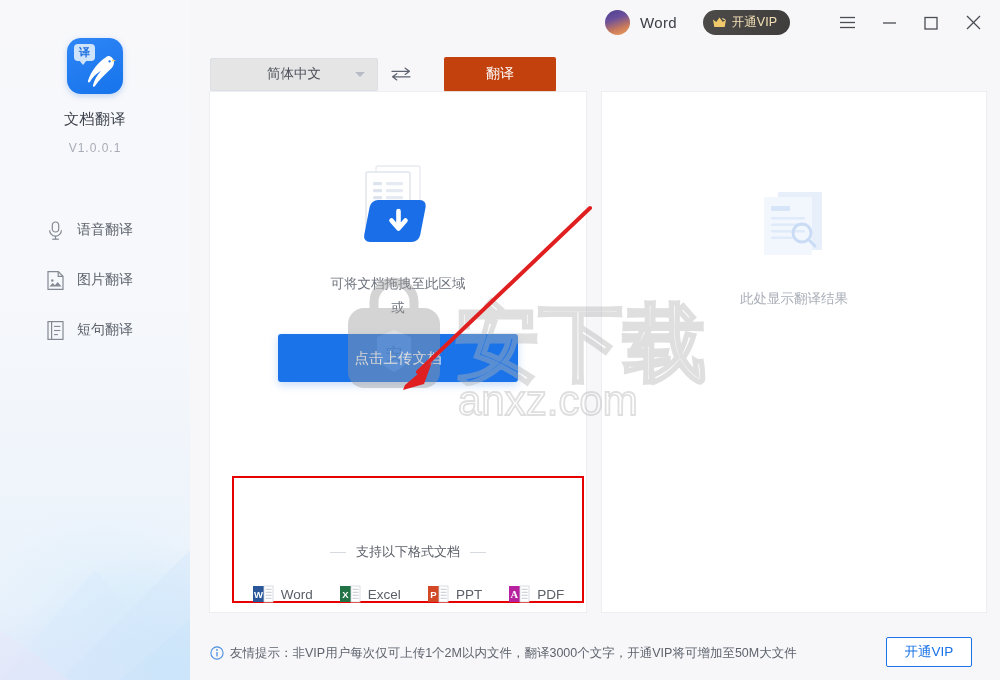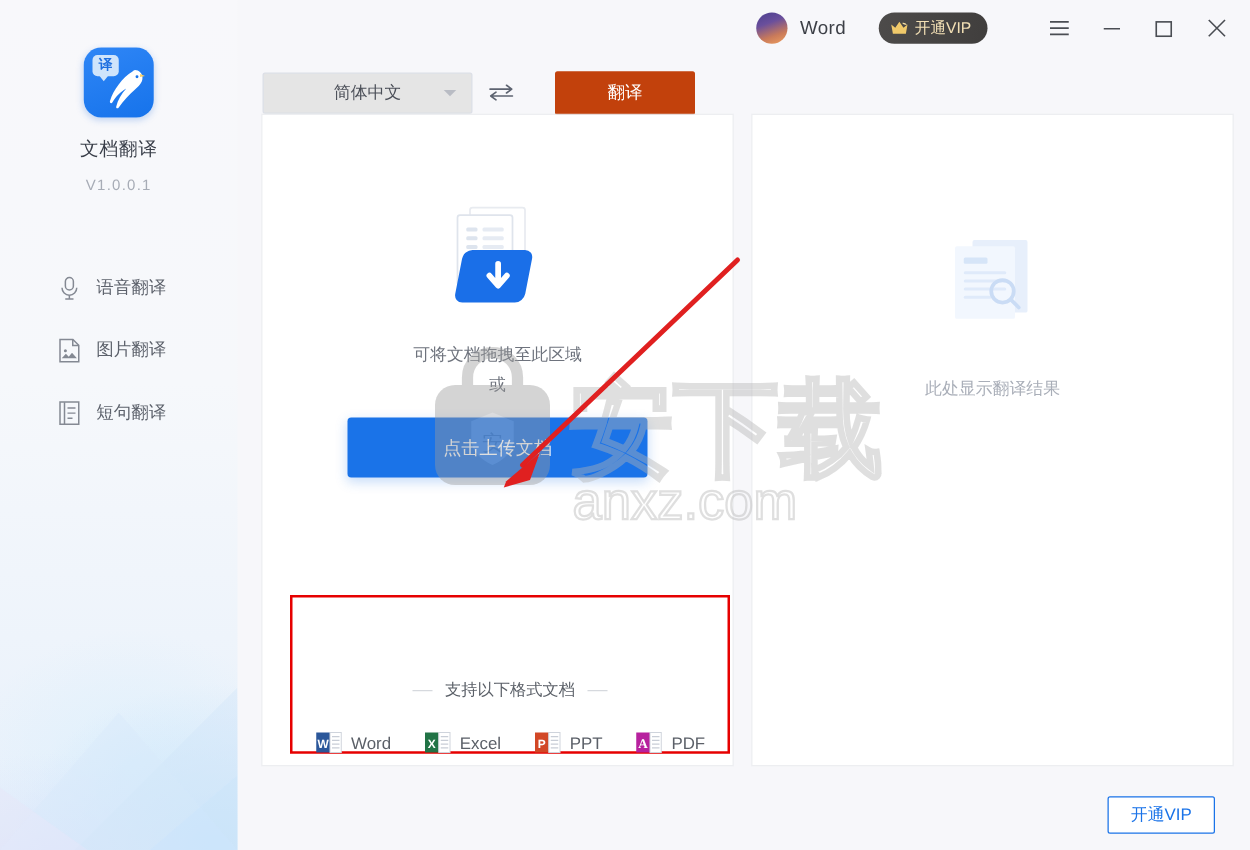--- a/index.html
+++ b/index.html
@@ -176,21 +176,21 @@
     margin-top: 22px; display: flex; align-items: center; justify-content: center; gap: 26px;
   }
   .fmt { display: flex; align-items: center; gap: 7px; font-size: 13.5px; color: #5b6068; }
   .fmt-icon { width: 22px; height: 22px; flex: 0 0 22px; }
 
   .result-empty {
     position: absolute; left: 0; top: 0; width: 100%; height: 100%;
     display: flex; flex-direction: column; align-items: center;
   }
   .result-illu { margin-top: 96px; width: 76px; height: 86px; }
-  .result-text { margin-top: 28px; font-size: 13.5px; color: #a9aeb8; }
+  .result-text { margin-top: 16px; font-size: 13.5px; color: #a9aeb8; }
 
   
   #footer {
     position: absolute; left: 190px; bottom: 0; right: 0; height: 54px;
     display: flex; align-items: center; padding-left: 20px;
   }
   .tip { display: flex; align-items: center; gap: 6px; font-size: 12.5px; color: #5e636c; }
   .info-icon { width: 14px; height: 14px; flex: 0 0 14px; }
   .footer-vip {
     position: absolute; right: 28px; top: 11px;
@@ -436,20 +436,28 @@
           <rect x="15" y="48.5" width="22" height="2.4" rx="1.2" fill="#dfeafa"></rect>
           <circle cx="46" cy="45" r="9" fill="none" stroke="#cadcf5" stroke-width="3"></circle>
           <line x1="52.5" y1="51.5" x2="59" y2="58" stroke="#cadcf5" stroke-width="3" stroke-linecap="round"></line>
         </svg>
         <div class="result-text">此处显示翻译结果</div>
       </div>
     </section>
   </div>
 
   <footer id="footer">
+    <div class="tip">
+      <svg class="info-icon" viewBox="0 0 14 14">
+        <circle cx="7" cy="7" r="6.1" fill="none" stroke="#4a8ee0" stroke-width="1.1"></circle>
+        <circle cx="7" cy="3.9" r=".95" fill="#4a8ee0"></circle>
+        <rect x="6.35" y="5.9" width="1.3" height="4.6" rx=".6" fill="#4a8ee0"></rect>
+      </svg>
+      <span>友情提示：非VIP用户每次仅可上传1个2M以内文件，翻译3000个文字，开通VIP将可增加至50M大文件</span>
+    </div>
     <button class="footer-vip">开通VIP</button>
   </footer>
 
   <svg id="watermark" viewBox="0 0 1000 680">
     <g transform="translate(348,286)">
       <rect x="0" y="22" width="92" height="80" rx="16" fill="#9a9a9a"></rect>
       <path d="M26 24v-8a20 20 0 0 1 40 0v8" fill="none" stroke="#9a9a9a" stroke-width="9"></path>
       <path d="M46 44l17 7v14c0 10-8 17-17 21-9-4-17-11-17-21V51z" fill="#b5b5b5"></path>
       <text x="46" y="74" font-size="17" font-family="DejaVu Sans, sans-serif" fill="#8f8f8f" text-anchor="middle">安</text>
     </g>

